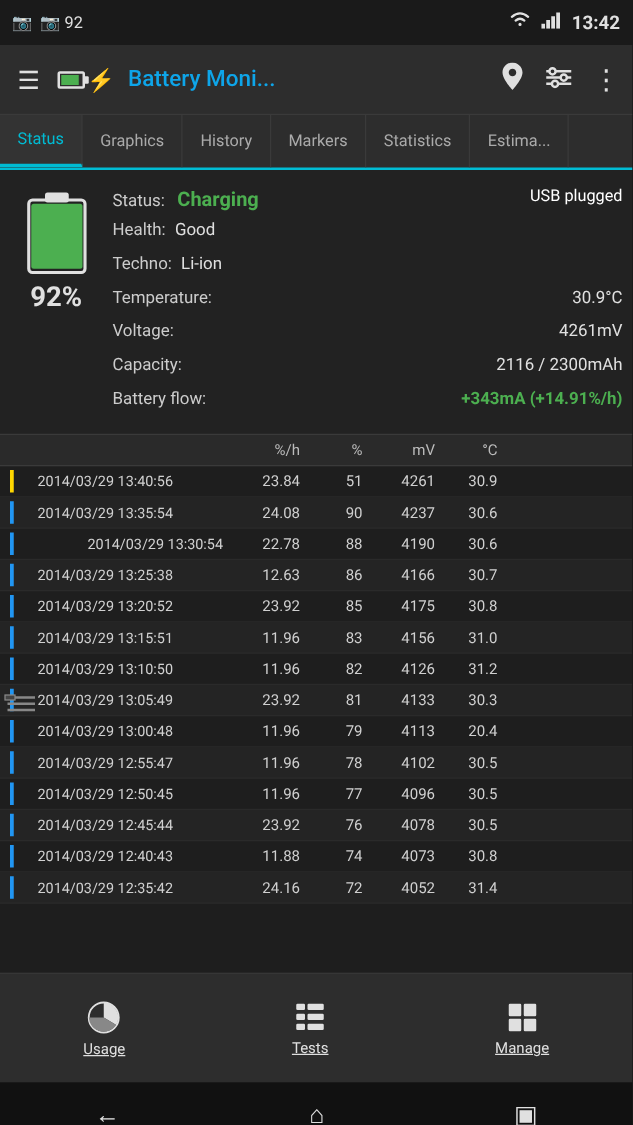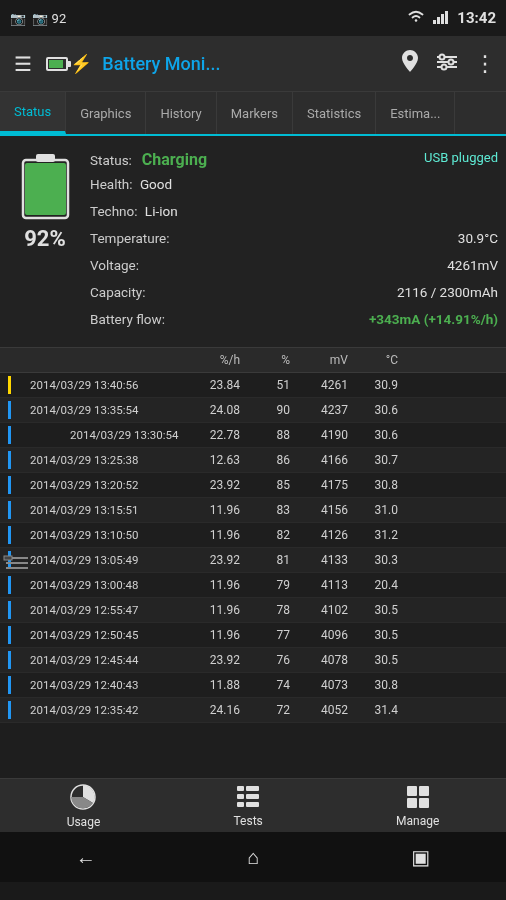--- a/index.html
+++ b/index.html
@@ -97,21 +97,21 @@
     .status-row {
       display: flex;
       justify-content: space-between;
       font-size: 13.5px;
       padding: 2px 8px 2px 0;
       line-height: 1.7;
     }
     .status-label { color: #ccc; }
     .status-value { color: #e0e0e0; }
     .status-charging { color: #4caf50; font-weight: bold; }
-    .status-usb { color: #5eead4; font-size: 13px; }
+    .status-usb { color: #ffffff; font-size: 13px; }
     .status-flow { color: #4caf50; font-weight: bold; }
     .status-top-row {
       display: flex;
       justify-content: space-between;
       padding-right: 8px;
       margin-bottom: 2px;
     }
 
     
     .data-table-container {
@@ -162,26 +162,27 @@
       transform: translateY(-50%);
       display: flex;
       flex-direction: column;
       align-items: center;
       color: #888;
       font-size: 18px;
     }
 
     
     .bottom-nav {
-      height: 54px;
+      height: 88px;
       background: #2d2d2d;
       display: flex;
       align-items: center;
       justify-content: space-around;
       border-top: 1px solid #3a3a3a;
+      text-decoration: underline;
     }
     .bottom-nav-item {
       display: flex;
       flex-direction: column;
       align-items: center;
       gap: 4px;
       cursor: pointer;
     }
     .bottom-nav-label { font-size: 12px; color: #e0e0e0; }
 

